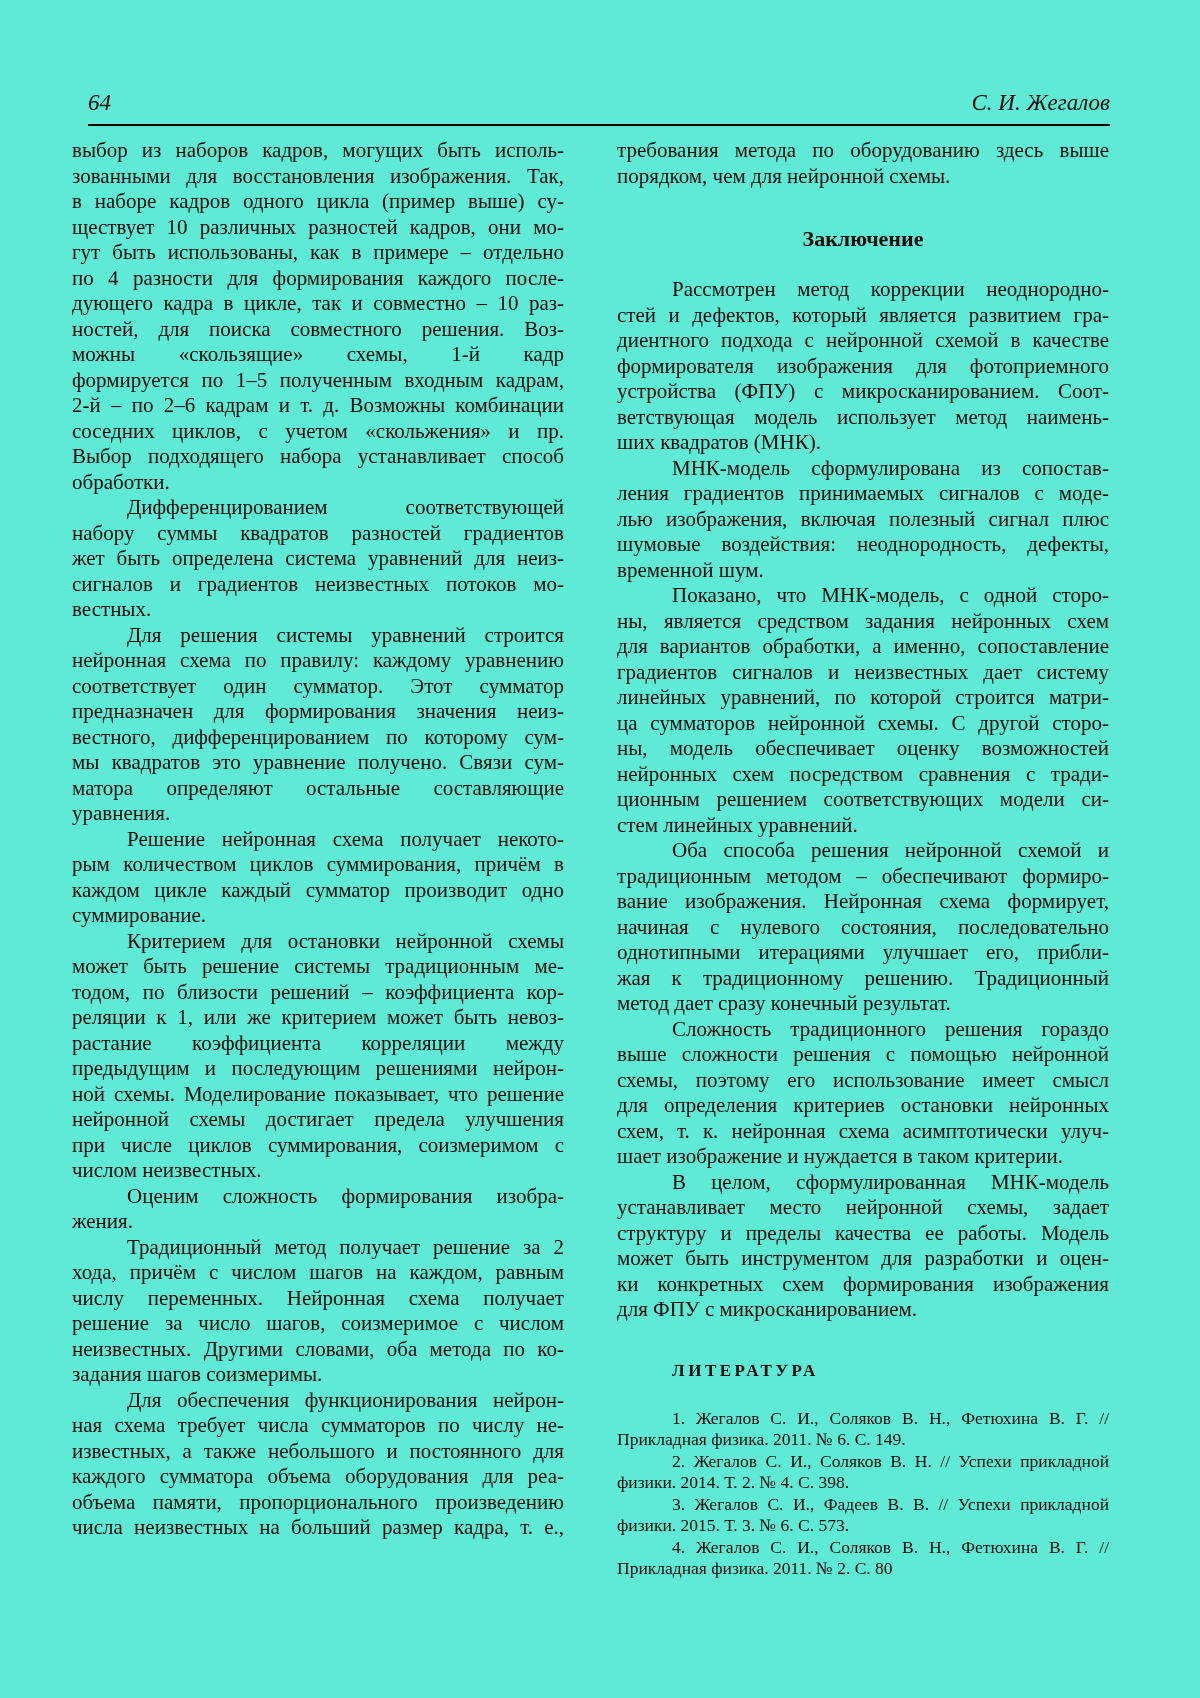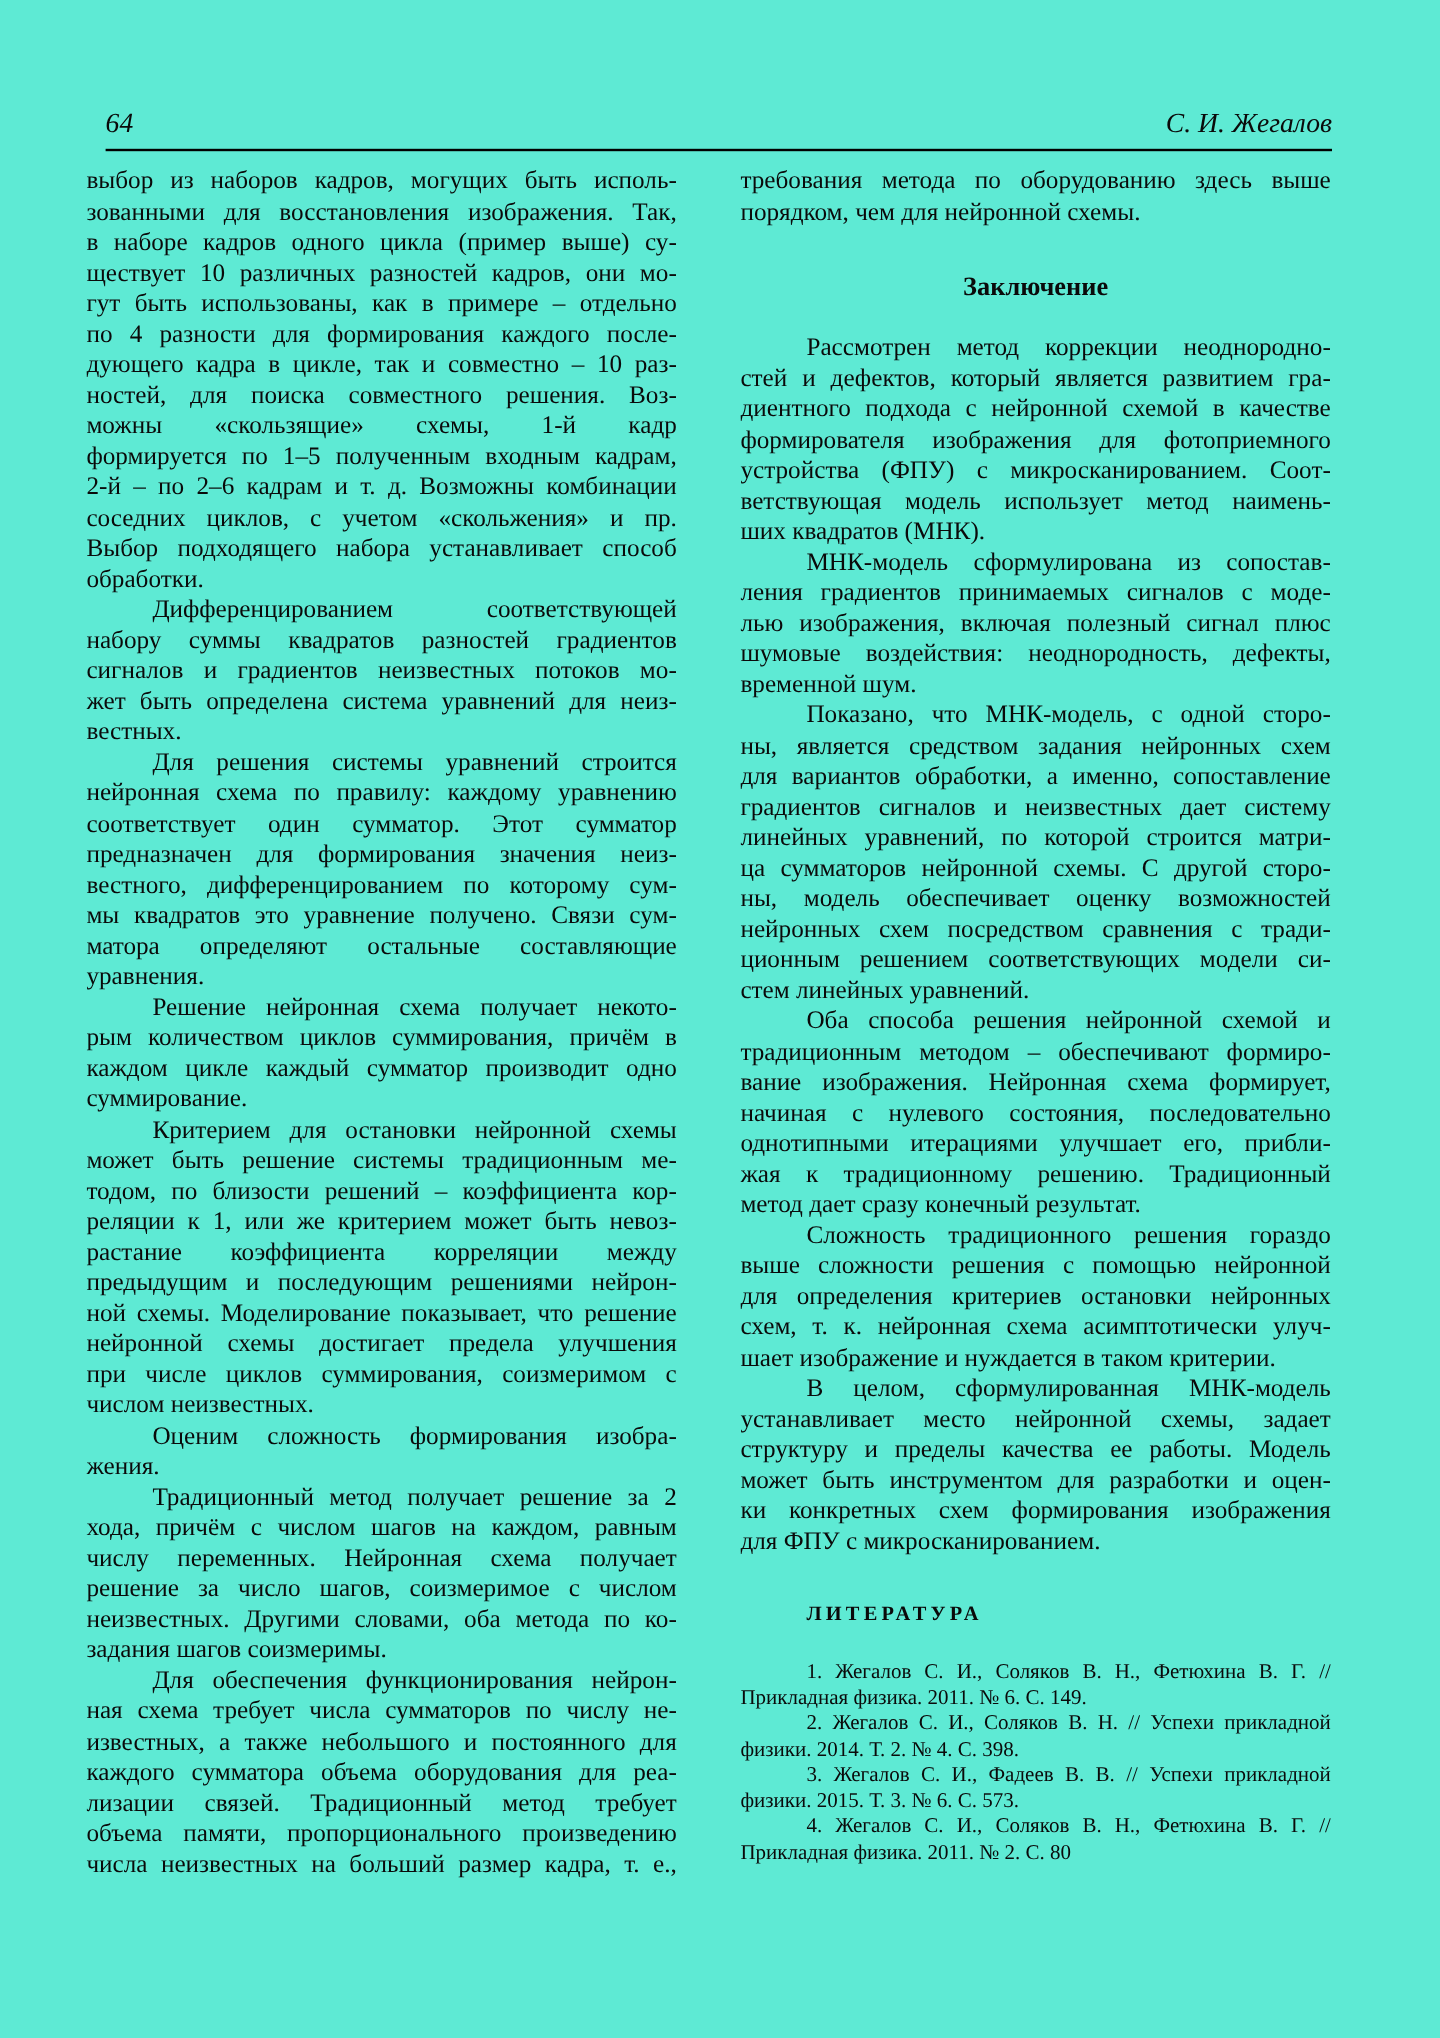--- a/index.html
+++ b/index.html
@@ -97,22 +97,22 @@
         <div class="line j">можны «скользящие» схемы, 1-й кадр</div>
         <div class="line j">формируется по 1–5 полученным входным кадрам,</div>
         <div class="line j">2-й – по 2–6 кадрам и т. д. Возможны комбинации</div>
         <div class="line j">соседних циклов, с учетом «скольжения» и пр.</div>
         <div class="line j">Выбор подходящего набора устанавливает способ</div>
         <div class="line">обработки.</div>
       </div>
       <div>
         <div class="line j" style="padding-left: 55px;">Дифференцированием соответствующей</div>
         <div class="line j">набору суммы квадратов разностей градиентов</div>
+        <div class="line j">жет быть определена система уравнений для неиз-</div>
         <div class="line j">сигналов и градиентов неизвестных потоков мо-</div>
-        <div class="line j">жет быть определена система уравнений для неиз-</div>
         <div class="line">вестных.</div>
       </div>
       <div>
         <div class="line j" style="padding-left: 55px;">Для решения системы уравнений строится</div>
         <div class="line j">нейронная схема по правилу: каждому уравнению</div>
         <div class="line j">соответствует один сумматор. Этот сумматор</div>
         <div class="line j">предназначен для формирования значения неиз-</div>
         <div class="line j">вестного, дифференцированием по которому сум-</div>
         <div class="line j">мы квадратов это уравнение получено. Связи сум-</div>
         <div class="line j">матора определяют остальные составляющие</div>
@@ -146,21 +146,20 @@
         <div class="line j">числу переменных. Нейронная схема получает</div>
         <div class="line j">решение за число шагов, соизмеримое с числом</div>
         <div class="line j">неизвестных. Другими словами, оба метода по ко-</div>
         <div class="line">задания шагов соизмеримы.</div>
       </div>
       <div>
         <div class="line j" style="padding-left: 55px;">Для обеспечения функционирования нейрон-</div>
         <div class="line j">ная схема требует числа сумматоров по числу не-</div>
         <div class="line j">известных, а также небольшого и постоянного для</div>
         <div class="line j">каждого сумматора объема оборудования для реа-</div>
-        <div class="line j">лизации связей. Традиционный метод требует</div>
         <div class="line j">объема памяти, пропорционального произведению</div>
         <div class="line j">числа неизвестных на больший размер кадра, т. е.,</div>
       </div>
     </div>
   <div class="col col-right" id="col-right">
       <div>
         <div class="line j">требования метода по оборудованию здесь выше</div>
         <div class="line">порядком, чем для нейронной схемы.</div>
       </div>
       <div class="h-conclusion">Заключение</div>
@@ -197,20 +196,21 @@
         <div class="line j">традиционным методом – обеспечивают формиро-</div>
         <div class="line j">вание изображения. Нейронная схема формирует,</div>
         <div class="line j">начиная с нулевого состояния, последовательно</div>
         <div class="line j">однотипными итерациями улучшает его, прибли-</div>
         <div class="line j">жая к традиционному решению. Традиционный</div>
         <div class="line">метод дает сразу конечный результат.</div>
       </div>
       <div>
         <div class="line j" style="padding-left: 55px;">Сложность традиционного решения гораздо</div>
         <div class="line j">выше сложности решения с помощью нейронной</div>
+        <div class="line j">схемы, поэтому его использование имеет смысл</div>
         <div class="line j">для определения критериев остановки нейронных</div>
         <div class="line j">схем, т. к. нейронная схема асимптотически улуч-</div>
         <div class="line">шает изображение и нуждается в таком критерии.</div>
       </div>
       <div>
         <div class="line j" style="padding-left: 55px;">В целом, сформулированная МНК-модель</div>
         <div class="line j">устанавливает место нейронной схемы, задает</div>
         <div class="line j">структуру и пределы качества ее работы. Модель</div>
         <div class="line j">может быть инструментом для разработки и оцен-</div>
         <div class="line j">ки конкретных схем формирования изображения</div>

